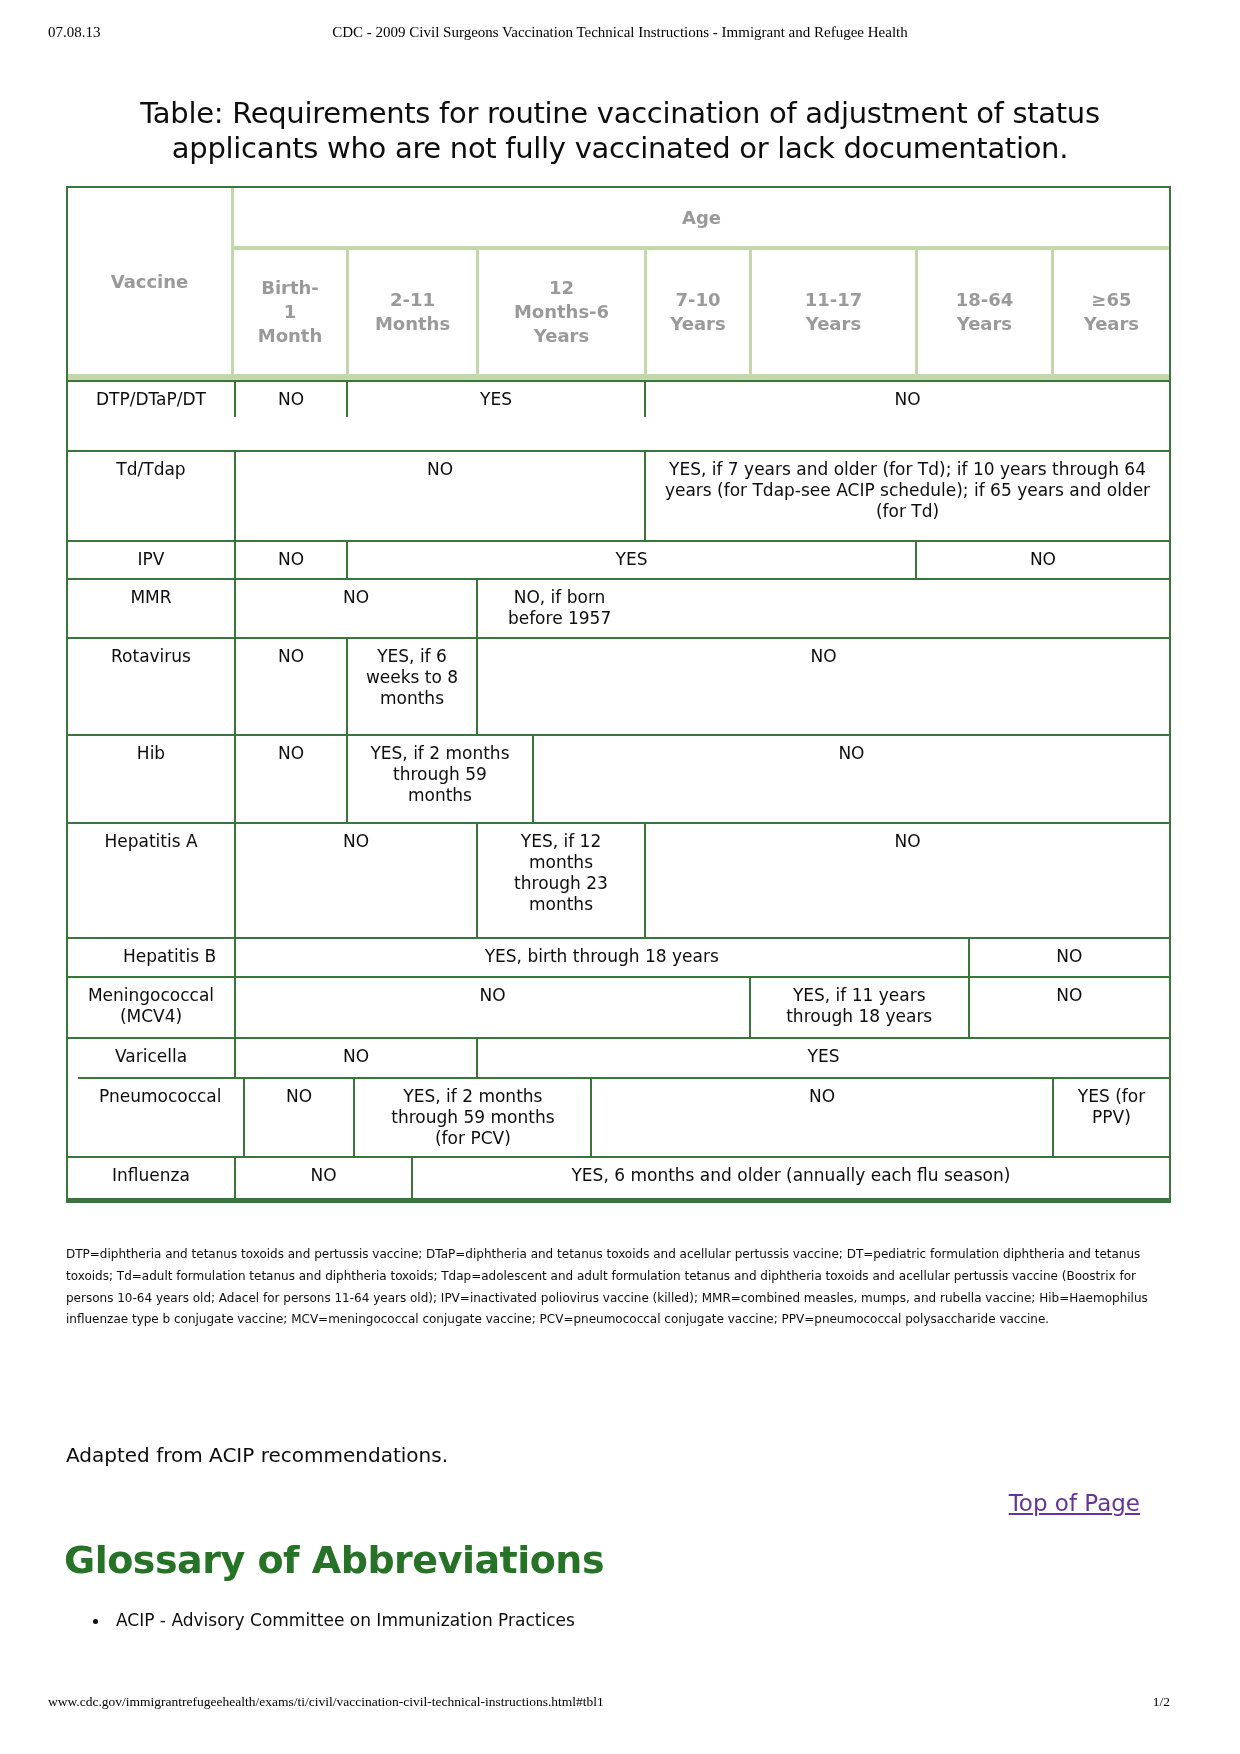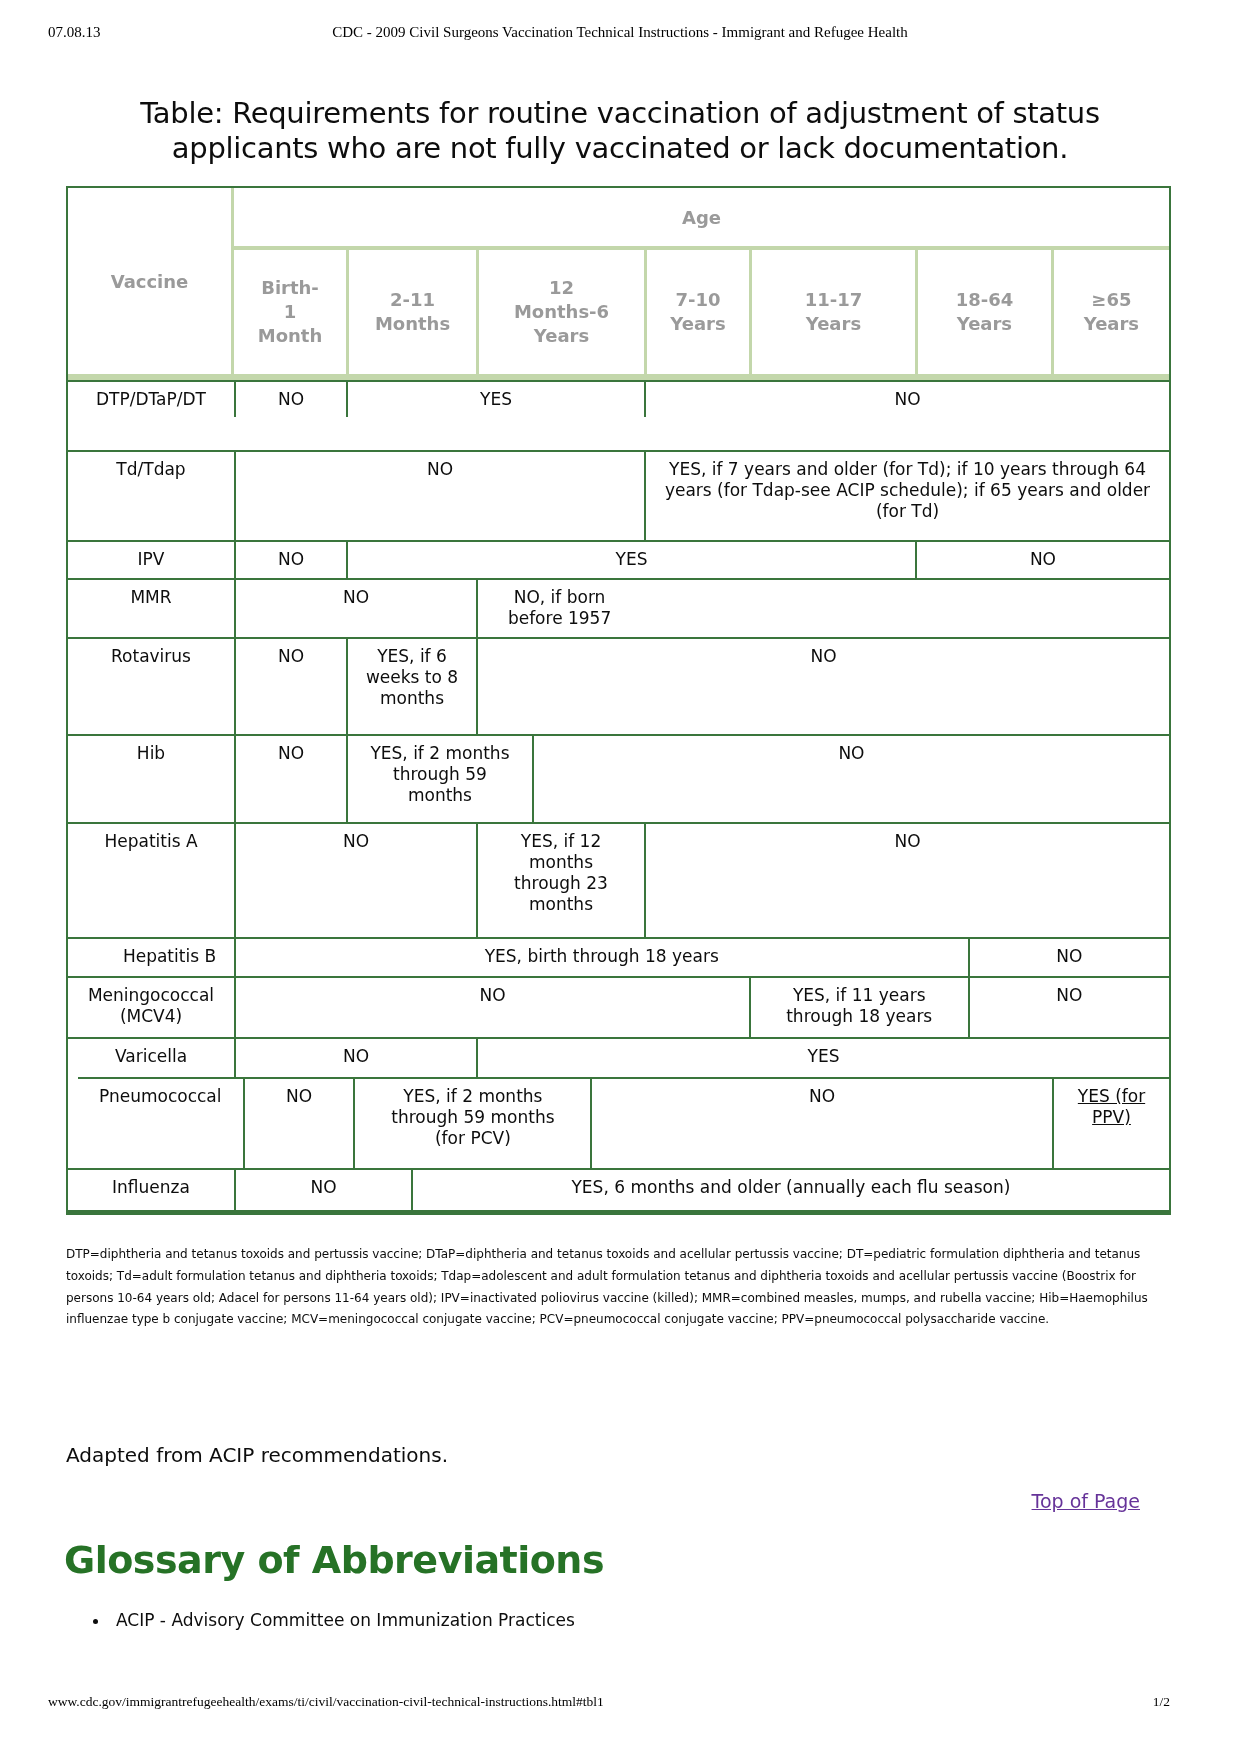--- a/index.html
+++ b/index.html
@@ -62,21 +62,21 @@
     position:absolute;left:66px;top:1244px;width:1106px;
     font-size:12px;line-height:21.8px;text-align:left;
   }
   .adapted{
     position:absolute;left:66px;top:1443px;font-size:20px;
   }
   .top-of-page-wrap{
     position:absolute;left:66px;top:1490px;width:1074px;text-align:right;
   }
   .top-of-page{
-    color:var(--link-purple);text-decoration:underline;font-size:19px;cursor:pointer;
+    color:var(--link-purple);text-decoration:underline;font-size:23px;cursor:pointer;
   }
   .glossary-heading{
     position:absolute;left:64px;top:1538px;
     font-size:38px;font-weight:600;color:var(--heading-green);letter-spacing:-0.5px;
   }
   .glossary-list{
     position:absolute;left:66px;top:1610px;list-style:disc;padding-left:44px;
     font-size:17px;
   }
   .glossary-list li{padding-left:6px;}
@@ -182,28 +182,28 @@
         <div class="bcell" style="width: 46.77%;">NO</div>
         <div class="bcell" style="width: 19.85%;">YES, if 11 years
 through 18 years</div>
         <div class="bcell" style="width: 18.3%;">NO</div>
       </div>
       <div class="brow" style="height: 40px;">
         <div class="bcell" style="width: 15.08%;">Varicella</div>
         <div class="bcell" style="width: 21.98%;">NO</div>
         <div class="bcell" style="width: 62.94%;">YES</div>
       </div>
-      <div class="brow" style="height: 91px; margin-left: 10px;">
+      <div class="brow" style="height: 79px; margin-left: 10px;">
         <div class="bcell" style="width: 15.08%;">Pneumococcal</div>
         <div class="bcell" style="width: 10.17%;">NO</div>
         <div class="bcell" style="width: 21.71%;">YES, if 2 months
 through 59 months
 (for PCV)</div>
         <div class="bcell" style="width: 42.32%;">NO</div>
-        <div class="bcell" style="width: 10.72%; text-decoration: underline;">YES (for
+        <div class="bcell" style="width: 10.72%;">YES (for
 PPV)</div>
       </div>
       <div class="brow" style="height: 42px;">
         <div class="bcell" style="width: 15.08%;">Influenza</div>
         <div class="bcell" style="width: 16.07%;">NO</div>
         <div class="bcell" style="width: 68.85%;">YES, 6 months and older (annually each flu season)</div>
       </div>
     </div>
 </div>
 

